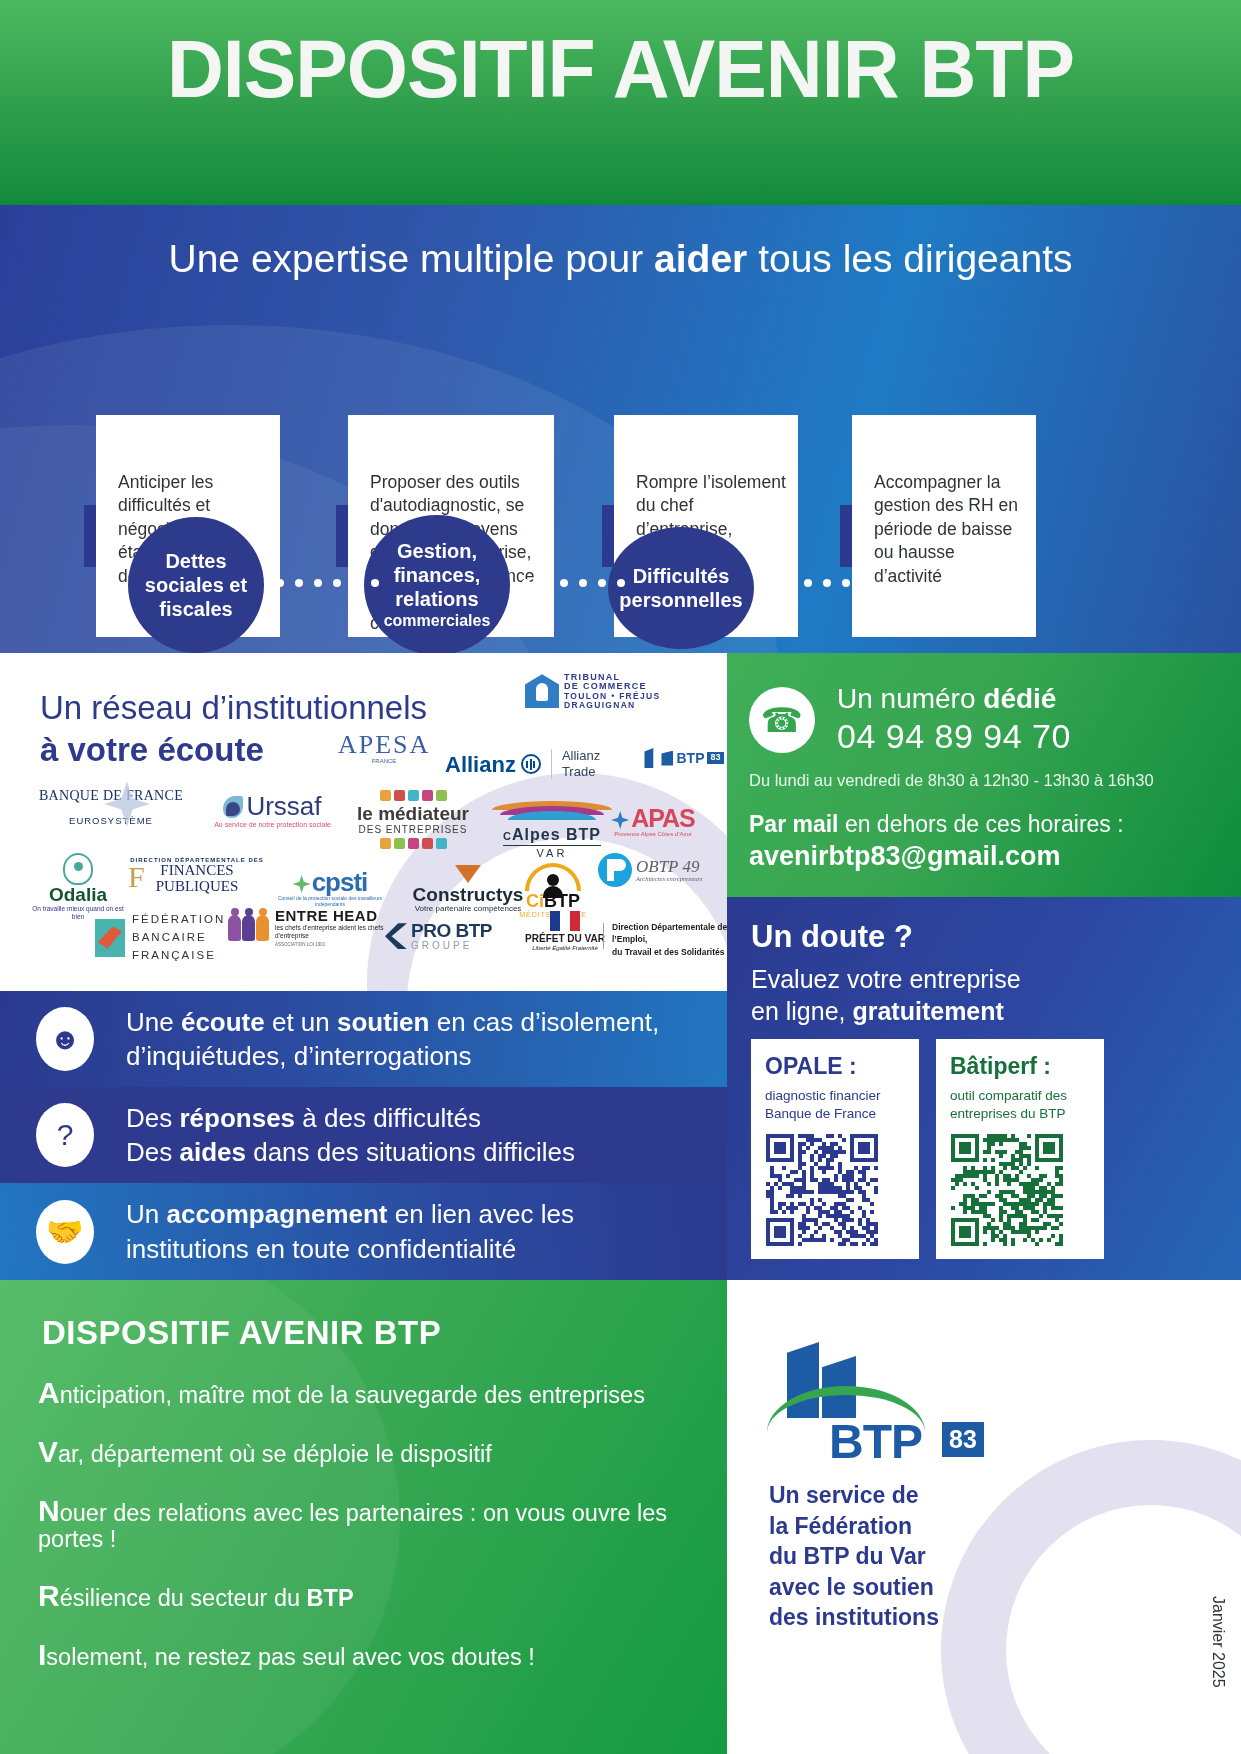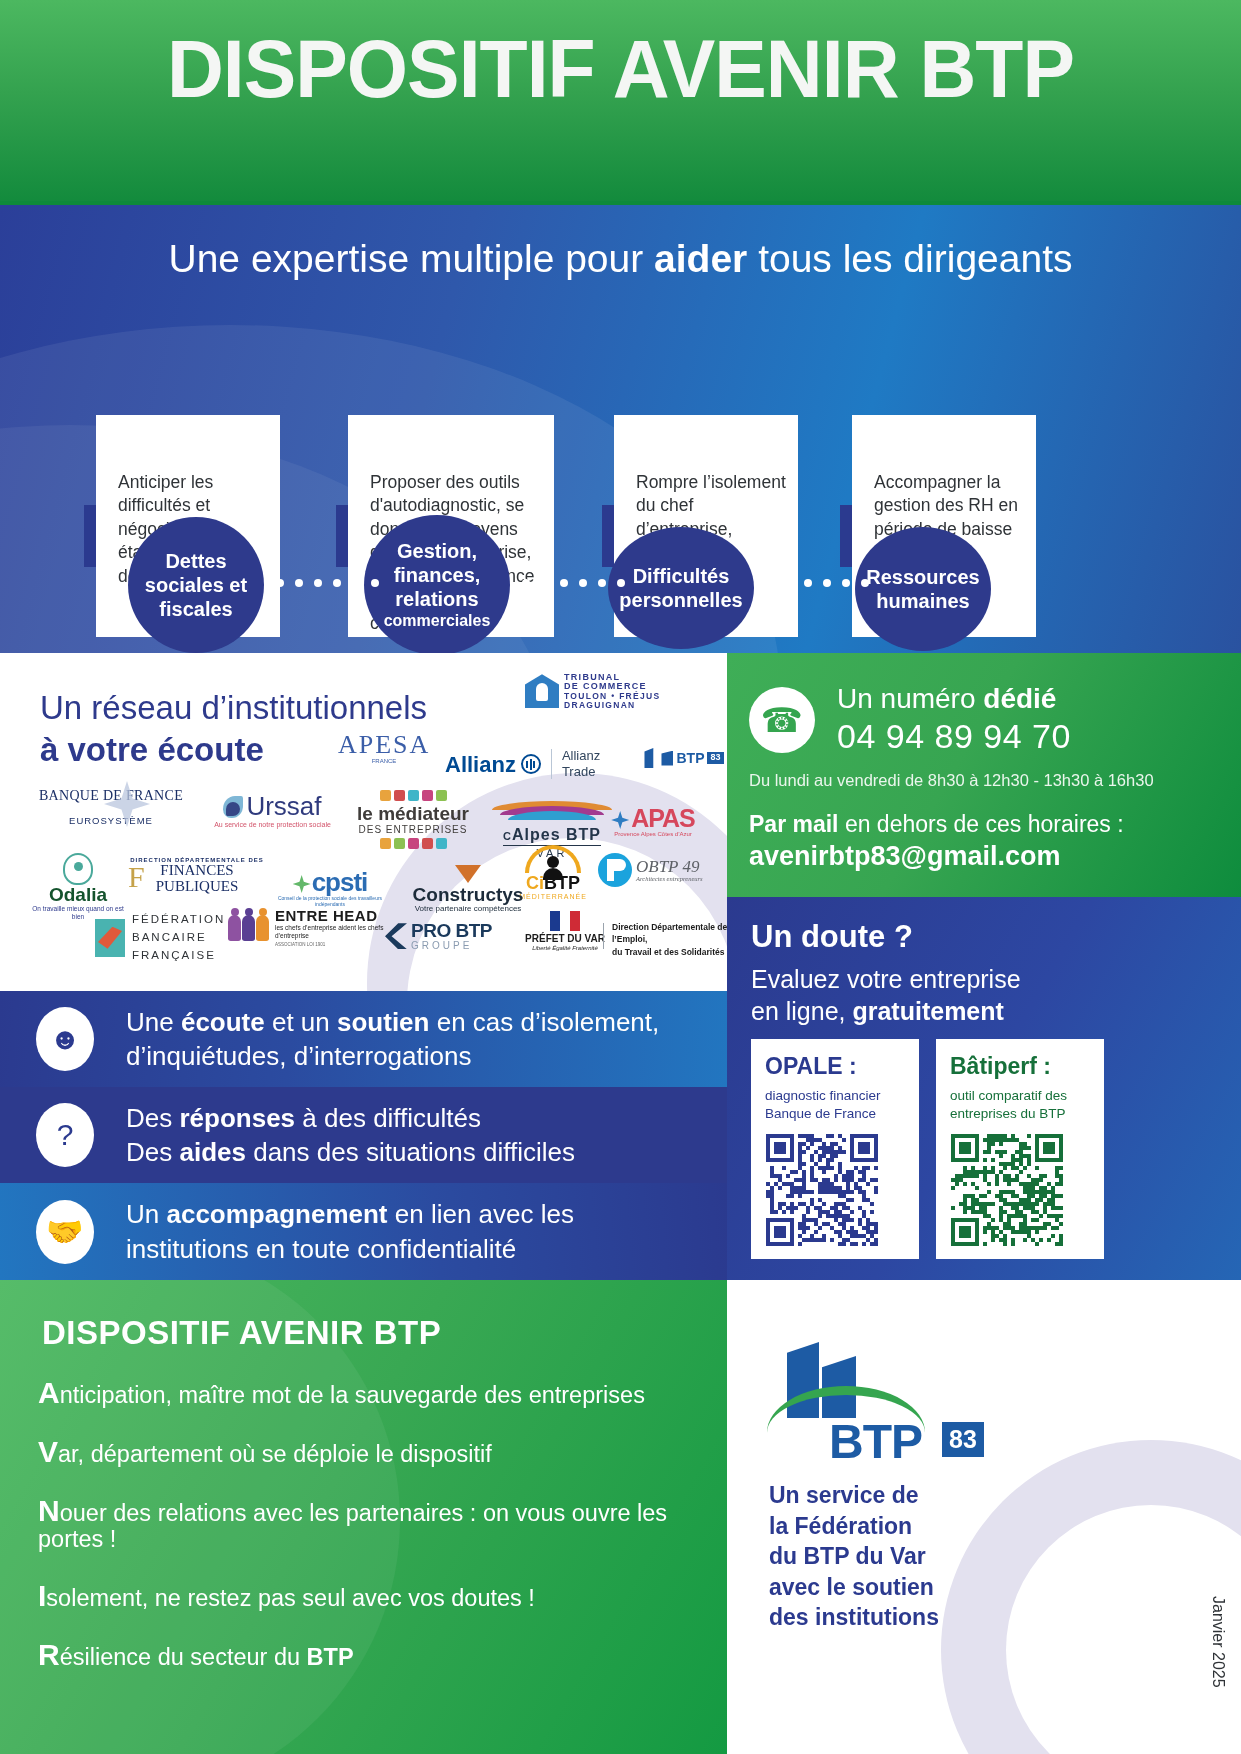--- a/index.html
+++ b/index.html
@@ -191,21 +191,21 @@
   .club-name{font-size:16px;color:#24354a;font-weight:600;letter-spacing:1px;border-bottom:1.5px solid #24354a;display:inline-block;padding-bottom:1px;}
   .club-name small{font-size:11px;}
   .club-var{font-size:11px;color:#24354a;letter-spacing:3px;margin-top:2px;}
 
   .lg-apas { left: 598px; top: 152px; width: 110px; }
   .apas-name{font-size:25px;font-weight:800;color:#d6475c;letter-spacing:-1px;}
   .apas-star{display:inline-block;width:18px;height:18px;background:#2f7dc2;margin-right:2px;
     clip-path: polygon(50% 0,62% 38%,100% 50%,62% 62%,50% 100%,38% 62%,0 50%,38% 38%);vertical-align:-2px;}
   .apas-sub{font-size:6px;color:#d6475c;}
 
-  .lg-cibtp { left: 505px; top: 192px; width: 96px; }
+  .lg-cibtp { left: 505px; top: 210px; width: 96px; }
   .cibtp-arc{width:56px;height:28px;margin:0 auto;border-radius:56px 56px 0 0;border:4px solid #efa81e;border-bottom:none;position:relative;}
   .cibtp-arc::after{content:"";position:absolute;left:18px;top:7px;width:12px;height:12px;border-radius:50%;background:#111;}
   .cibtp-arc::before{content:"";position:absolute;left:14px;top:19px;width:20px;height:12px;border-radius:10px 10px 0 0;background:#111;}
   .cibtp-name{font-size:18px;font-weight:800;color:#111;margin-top:1px;}
   .cibtp-name span{color:#efa81e;}
   .cibtp-sub{font-size:7px;color:#efa81e;letter-spacing:1px;}
 
   .lg-obtp { left: 598px; top: 200px; width: 140px; display:flex;align-items:center;gap:4px;}
   .obtp-ring{width:34px;height:34px;border-radius:50%;background:#1ba3dd;flex:none;position:relative;}
   .obtp-ring::after{content:"";position:absolute;left:9px;top:6px;width:7px;height:22px;background:#fff;}
@@ -397,23 +397,20 @@
       <span>Dettes sociales et fiscales</span>
     </div>
     <div class="bubble b1">
       <span>
         <span>Gestion, finances, relations</span>
         <span class="small">commerciales</span>
       </span>
     </div>
     <div class="bubble b2">
       <span>Difficultés personnelles</span>
-    </div>
-    <div class="bubble b3">
-      <span>Ressources humaines</span>
     </div>
 
     <div class="dots d0">
         <span></span>
         <span></span>
         <span></span>
         <span></span>
         <span></span>
         <span></span>
       </div>
@@ -1458,22 +1455,22 @@
     </div>
   </div>
 
   <div class="acrostic">
     <div class="glow"></div>
     <h3>DISPOSITIF AVENIR BTP</h3>
     <div class="acr-list">
       <div class="acr-item"><span class="cap">A</span><span>nticipation, maître mot de la sauvegarde des entreprises</span></div>
       <div class="acr-item"><span class="cap">V</span><span>ar, département où se déploie le dispositif</span></div>
       <div class="acr-item"><span class="cap">N</span><span>ouer des relations avec les partenaires : on vous ouvre les portes !</span></div>
+      <div class="acr-item"><span class="cap">R</span><span>ésilience du secteur du </span><b>BTP</b></div>
       <div class="acr-item"><span class="cap">I</span><span>solement, ne restez pas seul avec vos doutes !</span></div>
-      <div class="acr-item"><span class="cap">R</span><span>ésilience du secteur du </span><b>BTP</b></div>
     </div>
   </div>
 
   <div class="footer-right">
     <div class="fr-ring"></div>
     <div class="fr-ring2"></div>
     <div class="btp-logo">
       <div class="btp-shape1"></div>
       <div class="btp-shape2"></div>
       <div class="btp-arc2"></div>

